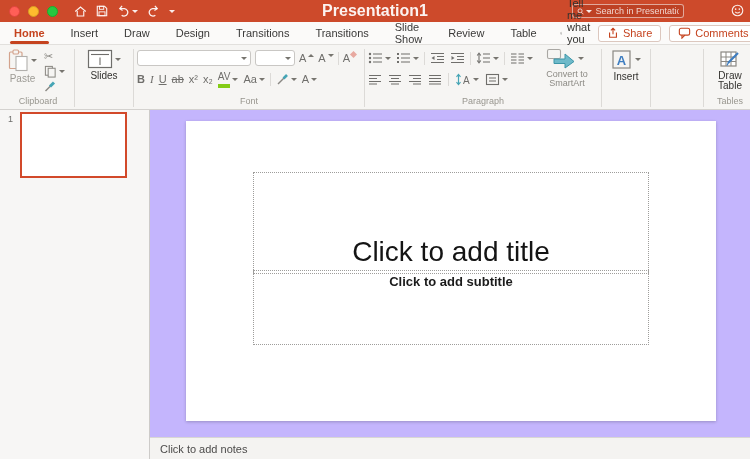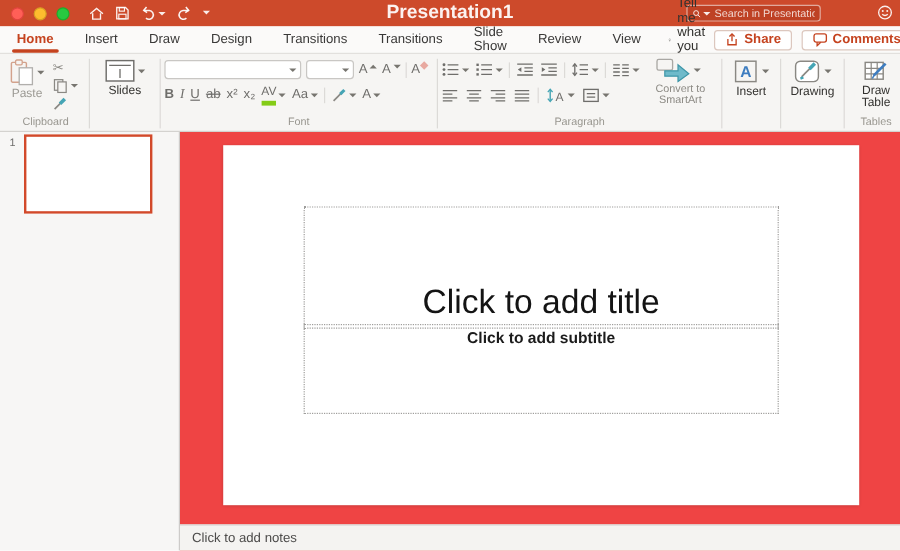--- a/index.html
+++ b/index.html
@@ -24,21 +24,21 @@
   .crt.w{border-top-color:rgba(255,255,255,.9);}
 
   
   .tabsbar{position:absolute;left:0;top:22px;width:750px;height:23px;background:#FBFAF9;border-bottom:1px solid #E2E0DD;display:flex;align-items:center;}
   .tab{position:relative;font-size:11px;color:#3A3938;padding:4px 4px;margin:0 9px;height:23px;display:flex;align-items:center;cursor:default;}
   .tab:first-child{margin-left:10px;}
   .tab.active{color:#C5431F;font-weight:700;}
   .tab.active::after{content:"";position:absolute;left:0;right:0;bottom:1px;height:2.5px;background:#C5431F;border-radius:2px;}
   .tellme{display:flex;align-items:center;gap:5px;margin-left:10px;font-size:11px;color:#33322F;}
   .tabactions{margin-left:auto;display:flex;gap:8px;margin-right:8px;}
-  .pillbtn{display:flex;align-items:center;gap:4px;height:17px;padding:0 8px;background:#fff;border:1px solid #DCC7BE;border-radius:3px;font-size:11px;font-weight:700;color:#C5431F;}
+  .pillbtn{display:flex;align-items:center;gap:4px;height:17px;padding:0 8px;background:#fff;border:1px solid #DCC7BE;border-radius:3px;font-size:11px;font-weight:400;color:#C5431F;}
 
   
   .ribbon{position:absolute;left:0;top:45px;width:750px;height:65px;background:#F6F5F3;border-bottom:1px solid #D4D2CF;display:flex;padding:3px 0 0 5px;}
   .rdiv{width:1px;background:#DCDAD7;height:58px;margin:1px 3px 0 3px;flex:none;}
   .rgroup{display:flex;flex-direction:column;flex:none;}
   .g-content{display:flex;align-items:flex-start;}
   .g-label{margin-top:auto;text-align:center;font-size:9px;color:#98968F;padding-bottom:3px;line-height:10px;}
   .bigbtn{display:flex;flex-direction:column;align-items:center;padding:1px 3px;}
   .bigbtn .blabel{font-size:10px;color:#33322F;margin-top:2px;line-height:10px;text-align:center;}
   .bigbtn .blabel.dim{color:#9C9A94;}
@@ -51,21 +51,21 @@
   .row2{display:flex;align-items:center;gap:5px;height:18px;margin-top:2px;}
   .mdiv{width:1px;height:13px;background:#DCDAD7;}
   .sa-label{font-size:9px;color:#8C8A84;line-height:9.5px;text-align:center;width:62px;}
   svg{display:block;}
 
   
   .main{position:absolute;left:0;top:110px;width:750px;height:349px;display:flex;}
   .thumbs{position:relative;width:150px;height:100%;background:#F7F6F5;border-right:1px solid #CDCBC9;flex:none;}
   .thumb-num{position:absolute;left:8px;top:4px;font-size:9px;color:#6E6D6B;}
   .thumb{position:absolute;left:20px;top:2px;width:107px;height:66px;background:#fff;border:2px solid #D2492A;}
-  .editor{position:relative;flex:1;display:flex;flex-direction:column;background:#ef4444;}
+  .editor{position:relative;flex:1;display:flex;flex-direction:column;background:#c4b5fd;}
   .canvas{position:relative;flex:1;}
   .slide{position:absolute;left:36px;top:11px;width:530px;height:300px;background:#fff;box-shadow:0 1px 3px rgba(0,0,0,.22);}
   .ph{position:absolute;border:1px dotted #9E9D9B;}
   .ph-title{left:67px;top:51px;width:396px;height:102px;display:flex;align-items:flex-end;justify-content:center;padding-bottom:5px;font-size:28px;color:#141414;letter-spacing:0;}
   .ph-subtitle{left:67px;top:149px;width:396px;height:75px;display:flex;align-items:flex-start;justify-content:center;padding-top:3px;font-size:13px;font-weight:700;color:#1b1b1b;}
   .notes{height:22px;background:#F4F3F1;border-top:1px solid #D8D6D4;display:flex;align-items:center;padding-left:10px;font-size:11px;color:#4C4B4A;margin-top:40px;}
 </style>
 </head>
 <body>
 
@@ -127,21 +127,21 @@
 
   <div class="tabsbar">
     <div class="tab active">Home</div>
     <div class="tab">Insert</div>
     <div class="tab">Draw</div>
     <div class="tab">Design</div>
     <div class="tab">Transitions</div>
     <div class="tab">Transitions</div>
     <div class="tab">Slide Show</div>
     <div class="tab">Review</div>
-    <div class="tab">View</div>
+    <div class="tab">Table</div>
     <div class="tellme">
       <svg width="10" height="13" viewBox="0 0 12 15">
           <circle cx="6" cy="5" r="4" fill="none" stroke="#55534F" stroke-width="1.2"></circle>
           <path d="M4.5 9 V11 H7.5 V9" fill="none" stroke="#55534F" stroke-width="1.1"></path>
           <path d="M4.7 12.5 H7.3" stroke="#55534F" stroke-width="1.1"></path>
         </svg>
       <span>Tell me what you want to do</span>
     </div>
     <div class="tabactions">
       <div class="pillbtn">
@@ -392,34 +392,20 @@
           </span>
           <span class="blabel">Insert</span>
         </div>
       </div>
       <div class="g-label"></div>
     </div>
 
     <div class="rdiv"></div>
 
     <div class="rgroup" style="width:46px;">
-      <div class="g-content" style="justify-content:center;width:100%;">
-        <div class="bigbtn">
-          <span class="iconrow">
-            <svg width="24" height="21" viewBox="0 0 24 21">
-                <rect x="2" y="2" width="19" height="17" rx="4" fill="#fff" stroke="#8A8883" stroke-width="1.2"></rect>
-                <path d="M7 15 L14 8" stroke="#8A8883" stroke-width="1.4"></path>
-                <path d="M13.5 8.5 L18 4" stroke="#45A5B5" stroke-width="3"></path>
-                <path d="M6 16.5 L8.5 15.5" stroke="#45A5B5" stroke-width="2"></path>
-              </svg>
-            <span class="crt"></span>
-          </span>
-          <span class="blabel">Drawing</span>
-        </div>
-      </div>
       <div class="g-label"></div>
     </div>
 
     <div class="rdiv"></div>
 
     <div class="rgroup" style="width:46px;">
       <div class="g-content" style="justify-content:center;width:100%;">
         <div class="bigbtn">
           <svg width="22" height="20" viewBox="0 0 22 20">
               <rect x="2" y="3" width="15" height="14" fill="#fff" stroke="#8A8883" stroke-width="1.2"></rect>

